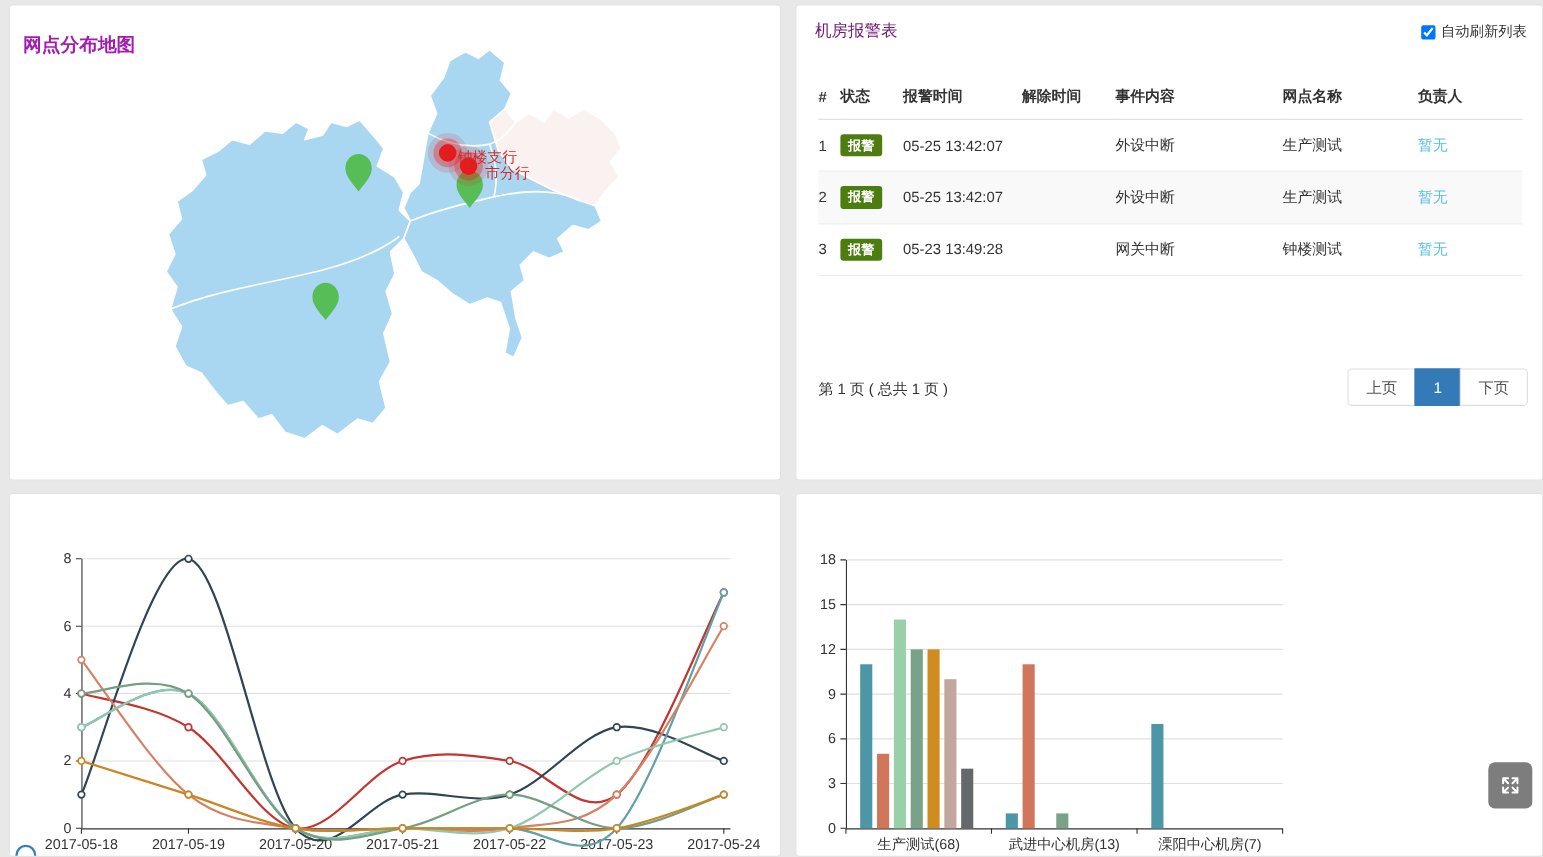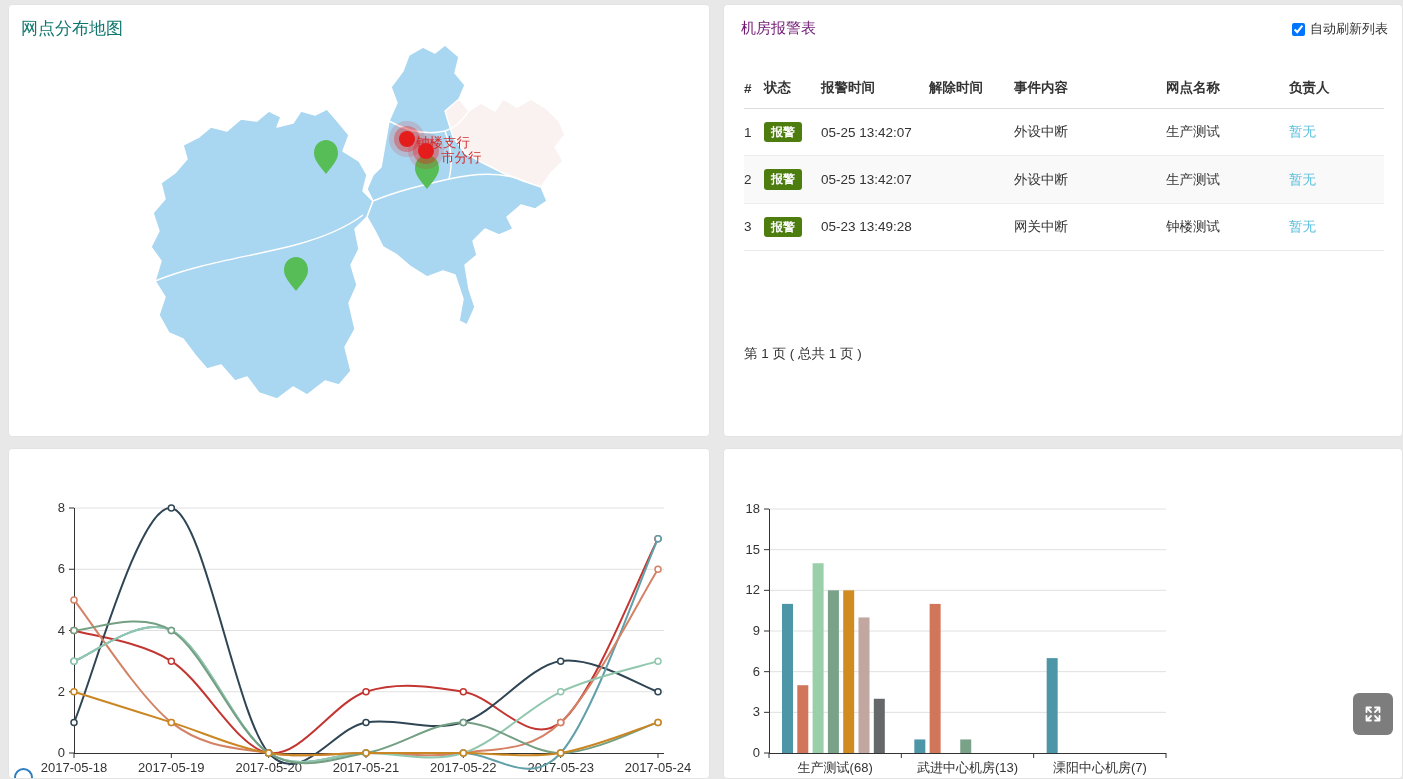--- a/index.html
+++ b/index.html
@@ -12,22 +12,22 @@
   .panel{
     position:absolute;background:#fff;border:1px solid #e3e3e3;
     border-radius:4px;box-sizing:border-box;overflow:hidden;
   }
   #panel-map{left:8px;top:4px;width:702px;height:433px;}
   #panel-table{left:723px;top:4px;width:680px;height:433px;}
   #panel-line{left:8px;top:448px;width:702px;height:331px;}
   #panel-bar{left:723px;top:448px;width:680px;height:331px;}
 
   .panel-title{
-    position:absolute;left:12px;top:12px;
-    font-size:17px;font-weight:normal;color:#0f766e;z-index:5;
+    position:absolute;left:12px;top:24px;
+    font-size:17px;font-weight:bold;color:#a21caf;z-index:5;
   }
   #panel-table .panel-title{font-weight:normal;font-size:15px;left:17px;top:14px;color:#701a75;}
 
   
   .auto-refresh{position:absolute;right:14px;top:15px;display:flex;align-items:center;font-size:13px;color:#333;padding-left:40px;}
   .auto-refresh input{margin:0 5px 0 0;}
   .alarm-table{position:absolute;left:20px;top:60px;width:640px;border-collapse:collapse;table-layout:fixed;font-size:13.5px;}
   .alarm-table col.c-num{width:20px;}
   .alarm-table col.c-status{width:57px;}
   .alarm-table col.c-atime{width:108px;}
@@ -167,20 +167,25 @@
         <td>05-23 13:49:28</td>
         <td></td>
         <td>网关中断</td>
         <td>钟楼测试</td>
         <td><a class="owner-link">暂无</a></td>
       </tr>
     </tbody>
   </table>
 
   <div class="pg-summary">第 1 页 ( 总共 1 页 )</div>
+  <div class="pager">
+    <span class="pg-btn">上页</span>
+    <span class="pg-btn active">1</span>
+    <span class="pg-btn">下页</span>
+  </div>
 </div>
 
 <div class="panel" id="panel-line">
   <svg id="line-svg" class="chart-svg" width="702" height="286">
       <line x1="60" y1="259" x2="65" y2="259" stroke="#333" stroke-width="1"></line>
       <text x="56" y="263" text-anchor="end" font-size="13" fill="#333">0</text>
       <line x1="65" y1="197.75" x2="655" y2="197.75" stroke="#e0e0e0" stroke-width="1"></line>
       <line x1="60" y1="197.75" x2="65" y2="197.75" stroke="#333" stroke-width="1"></line>
       <text x="56" y="201.75" text-anchor="end" font-size="13" fill="#333">2</text>
       <line x1="65" y1="136.5" x2="655" y2="136.5" stroke="#e0e0e0" stroke-width="1"></line>

